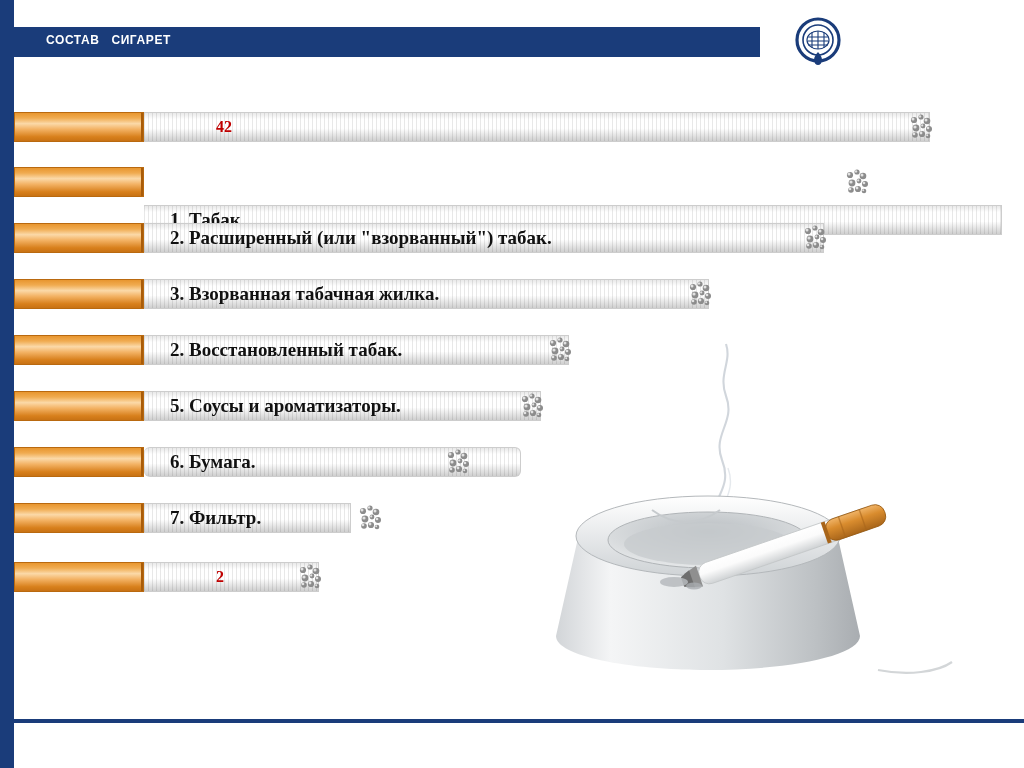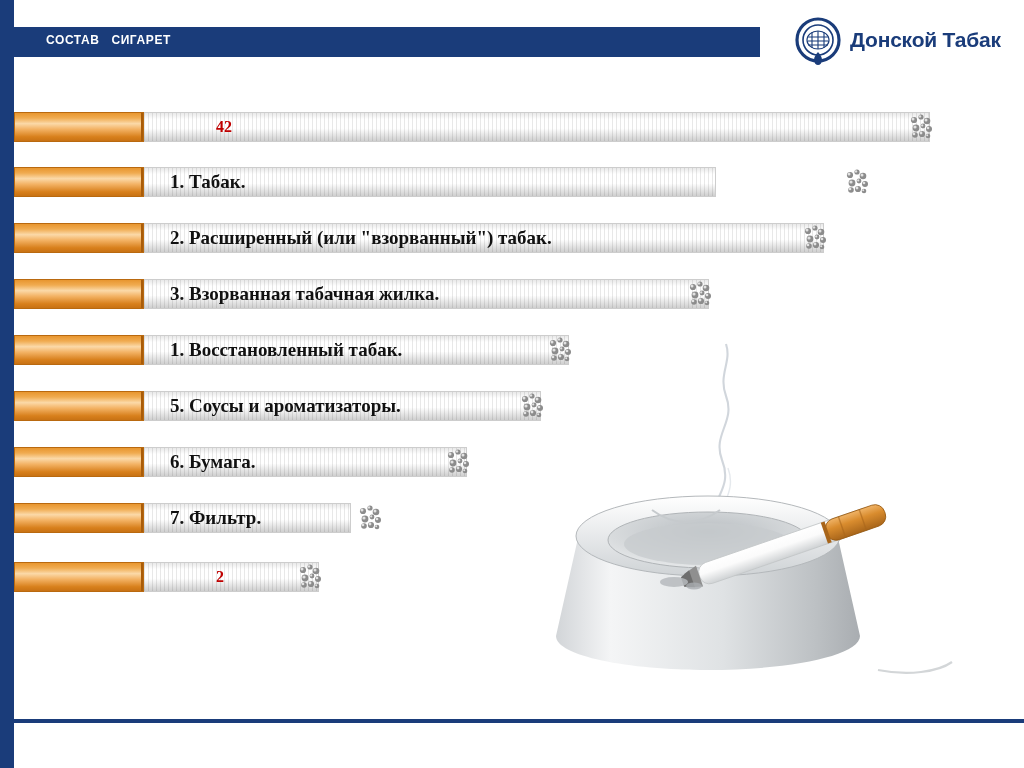--- a/index.html
+++ b/index.html
@@ -89,21 +89,20 @@
   <div class="logo-mark">
     <svg width="52" height="52" viewBox="0 0 52 52">
       <circle cx="26" cy="24" r="21" fill="none" stroke="#1a3c7a" stroke-width="3.2"></circle>
       <circle cx="26" cy="24" r="15" fill="none" stroke="#1a3c7a" stroke-width="1.6"></circle>
       <ellipse cx="26" cy="24" rx="11" ry="9" fill="none" stroke="#1a3c7a" stroke-width="1.2"></ellipse>
       <path d="M16 21 L36 21 M16 25 L36 25 M16 29 L36 29" stroke="#1a3c7a" stroke-width="1.1"></path>
       <path d="M20 16 L20 32 M26 15 L26 33 M32 16 L32 32" stroke="#1a3c7a" stroke-width="1.1"></path>
       <path d="M22 44 C22 40 26 36 26 36 C26 36 30 40 30 44 C30 47 28 49 26 49 C24 49 22 47 22 44 Z" fill="#1a3c7a"></path>
     </svg>
   </div>
-  <div class="logo-text">Донской Табак</div>
 </div>
 
 <div id="rows">
     <div class="cig" style="left: 14px; top: 112px;">
       <div class="filter"></div>
       <div class="paper" style="width: 786px;">
         <div class="label num">42</div>
       </div>
       <div class="ash" style="left: 890px;">
         <svg width="40" height="36" viewBox="0 0 40 36">
@@ -128,21 +127,21 @@
             <circle cx="24" cy="19" r="1.3"></circle>
             <circle cx="10" cy="25" r="1.3"></circle>
             <circle cx="17" cy="24" r="1.4"></circle>
             <circle cx="23.2" cy="26.3" r="1"></circle>
           </g>
         </svg>
       </div>
     </div>
     <div class="cig" style="left: 14px; top: 167px;">
       <div class="filter"></div>
-      <div class="paper" style="width: 572px;">
+      <div class="paper" style="width: 858px; margin-top: 38px;">
         <div class="label">1. Табак.</div>
       </div>
       <div class="ash" style="left: 826px;">
         <svg width="40" height="36" viewBox="0 0 40 36">
           <path d="M2 6 L26 6 L34 12 L34 24 L26 30 L2 30 Z" fill="#cfcfcf" opacity="0.0"></path>
           <g fill="#8c8c8c">
             <circle cx="10" cy="11" r="3.1"></circle>
             <circle cx="17" cy="8" r="2.6"></circle>
             <circle cx="23" cy="12" r="3.3"></circle>
             <circle cx="12" cy="19" r="3.4"></circle>
@@ -228,21 +227,21 @@
             <circle cx="10" cy="25" r="1.3"></circle>
             <circle cx="17" cy="24" r="1.4"></circle>
             <circle cx="23.2" cy="26.3" r="1"></circle>
           </g>
         </svg>
       </div>
     </div>
     <div class="cig" style="left: 14px; top: 335px;">
       <div class="filter"></div>
       <div class="paper" style="width: 425px;">
-        <div class="label">1. Восстановленный табак.</div>
+        <div class="label">2. Восстановленный табак.</div>
       </div>
       <div class="ash" style="left: 529px;">
         <svg width="40" height="36" viewBox="0 0 40 36">
           <path d="M2 6 L26 6 L34 12 L34 24 L26 30 L2 30 Z" fill="#cfcfcf" opacity="0.0"></path>
           <g fill="#8c8c8c">
             <circle cx="10" cy="11" r="3.1"></circle>
             <circle cx="17" cy="8" r="2.6"></circle>
             <circle cx="23" cy="12" r="3.3"></circle>
             <circle cx="12" cy="19" r="3.4"></circle>
             <circle cx="19" cy="17" r="2.4"></circle>
@@ -293,21 +292,21 @@
             <circle cx="24" cy="19" r="1.3"></circle>
             <circle cx="10" cy="25" r="1.3"></circle>
             <circle cx="17" cy="24" r="1.4"></circle>
             <circle cx="23.2" cy="26.3" r="1"></circle>
           </g>
         </svg>
       </div>
     </div>
     <div class="cig" style="left: 14px; top: 447px;">
       <div class="filter"></div>
-      <div class="paper" style="width: 323px;">
+      <div class="paper" style="width: 377px; border-radius: 6px;">
         <div class="label">6. Бумага.</div>
       </div>
       <div class="ash" style="left: 427px;">
         <svg width="40" height="36" viewBox="0 0 40 36">
           <path d="M2 6 L26 6 L34 12 L34 24 L26 30 L2 30 Z" fill="#cfcfcf" opacity="0.0"></path>
           <g fill="#8c8c8c">
             <circle cx="10" cy="11" r="3.1"></circle>
             <circle cx="17" cy="8" r="2.6"></circle>
             <circle cx="23" cy="12" r="3.3"></circle>
             <circle cx="12" cy="19" r="3.4"></circle>

